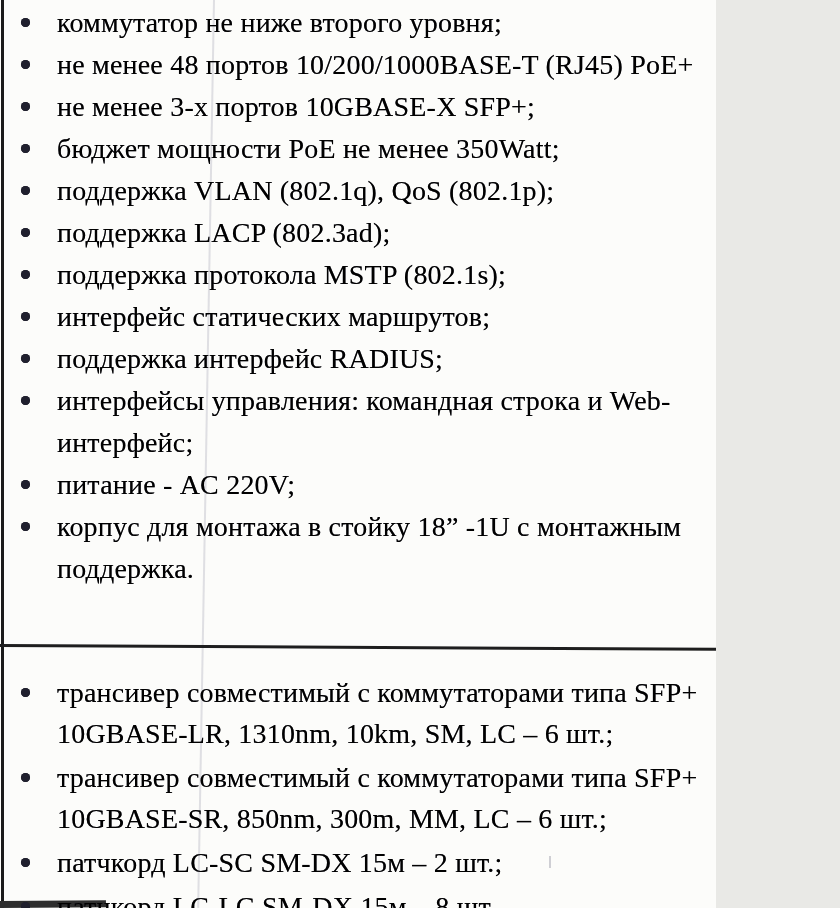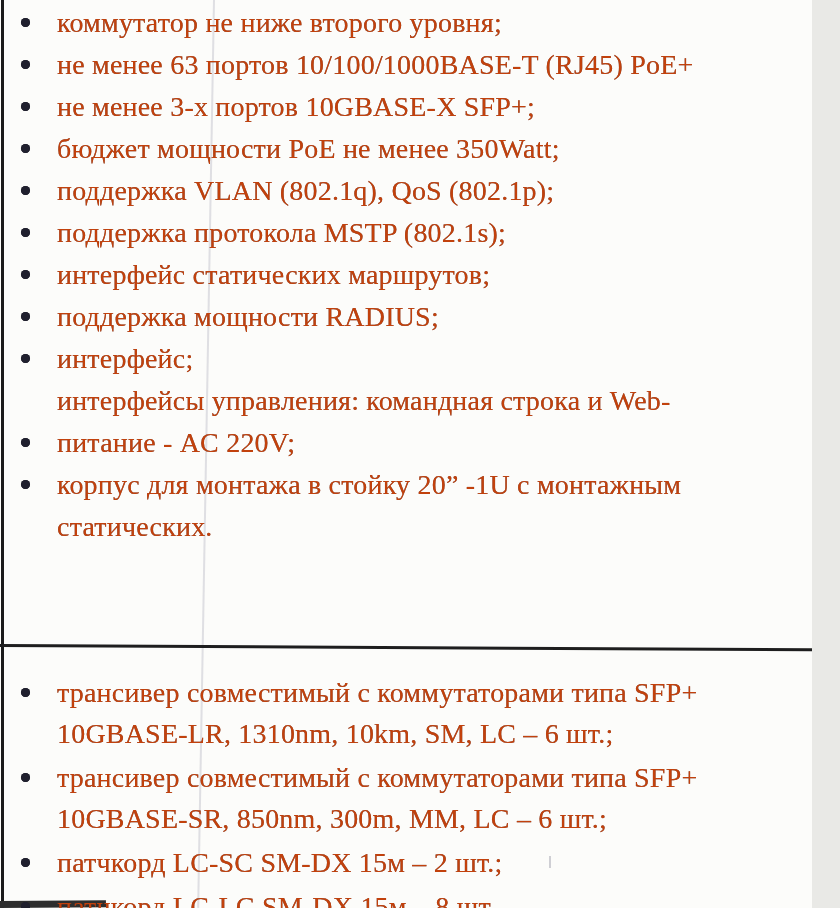--- a/index.html
+++ b/index.html
@@ -1,20 +1,20 @@
 <!DOCTYPE html>
 <html><head>
 <meta charset="utf-8">
 <style>
   html,body{margin:0;padding:0;background:#e9e9e6;}
   .page{
-    position:relative;width:812px;height:908px;overflow:hidden;
+    position:relative;width:716px;height:908px;overflow:hidden;
     background:#fcfcfa;
     font-family:"Liberation Serif","DejaVu Serif",serif;
-    color:#c2410c;
+    color:#000000;
   }
   .blist{list-style:none;margin:0;padding:0;position:absolute;left:0;right:4px;}
   .section1{top:2px;}
   .section2{top:672px;}
   .item{position:relative;padding-left:57px;}
   .line{
     font-size:28px;line-height:42px;white-space:nowrap;letter-spacing:0.2px;
     text-shadow:0 0 0.6px rgba(35,36,56,0.65);
   }
   .section2 .line{line-height:41px;}
@@ -52,59 +52,63 @@
   <div class="h-divider"></div>
   <div class="bottom-mark"></div>
 
   <ul class="blist section1">
     <li class="item">
       <span class="bullet"></span>
       <div class="line">коммутатор не ниже второго уровня;</div>
     </li>
     <li class="item">
       <span class="bullet"></span>
-      <div class="line">не менее 63 портов 10/100/1000BASE-T (RJ45) PoE+</div>
+      <div class="line">не менее 48 портов 10/200/1000BASE-T (RJ45) PoE+</div>
     </li>
     <li class="item">
       <span class="bullet"></span>
       <div class="line">не менее 3-х портов 10GBASE-X SFP+;</div>
     </li>
     <li class="item">
       <span class="bullet"></span>
       <div class="line">бюджет мощности PoE не менее 350Watt;</div>
     </li>
     <li class="item">
       <span class="bullet"></span>
       <div class="line">поддержка VLAN (802.1q), QoS (802.1p);</div>
     </li>
     <li class="item">
       <span class="bullet"></span>
+      <div class="line">поддержка LACP (802.3ad);</div>
+    </li>
+    <li class="item">
+      <span class="bullet"></span>
       <div class="line">поддержка протокола MSTP (802.1s);</div>
     </li>
     <li class="item">
       <span class="bullet"></span>
       <div class="line">интерфейс статических маршрутов;</div>
     </li>
     <li class="item">
       <span class="bullet"></span>
-      <div class="line">поддержка мощности RADIUS;</div>
+      <div class="line">поддержка интерфейс RADIUS;</div>
     </li>
     <li class="item">
       <span class="bullet"></span>
+      <div class="line">интерфейсы управления: командная строка и Web-</div>
       <div class="line">интерфейс;</div>
-      <div class="line">интерфейсы управления: командная строка и Web-</div>
     </li>
     <li class="item">
       <span class="bullet"></span>
       <div class="line">питание - AC 220V;</div>
     </li>
     <li class="item">
       <span class="bullet"></span>
-      <div class="line">корпус для монтажа в стойку 20” -1U с монтажным</div>
-      <div class="line">статических.</div>
+      <div class="line">корпус для монтажа в стойку 18” -1U с монтажным</div>
+      <div class="line">поддержка.</div>
     </li>
   </ul>
 
   <ul class="blist section2">
     <li class="item">
       <span class="bullet"></span>
       <div class="line">трансивер совместимый с коммутаторами типа SFP+</div>
       <div class="line">10GBASE-LR, 1310nm, 10km, SM, LC – 6 шт.;</div>
     </li>
     <li class="item">

